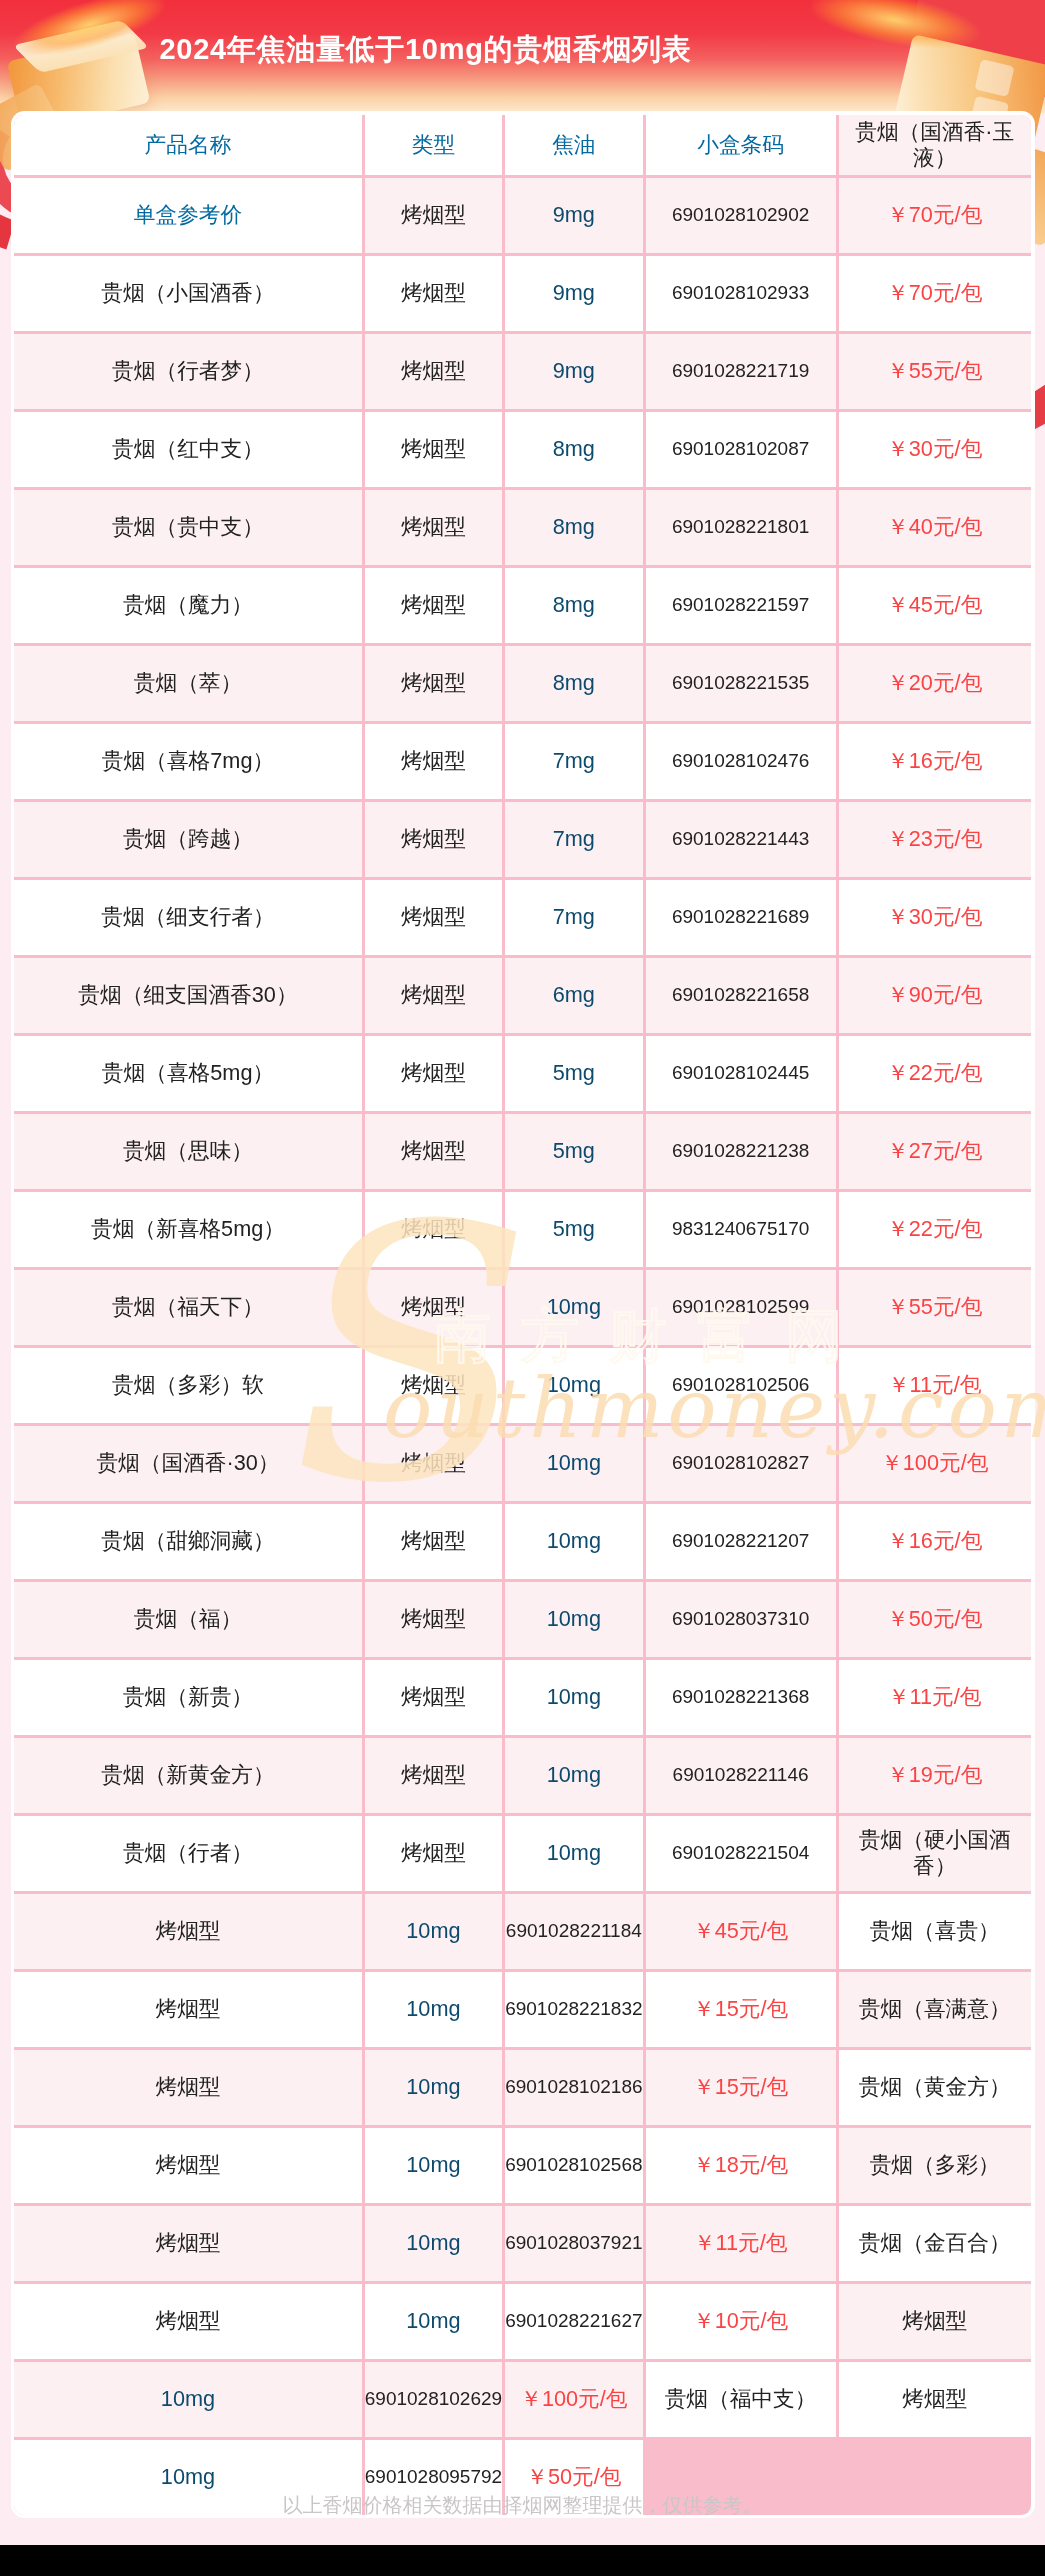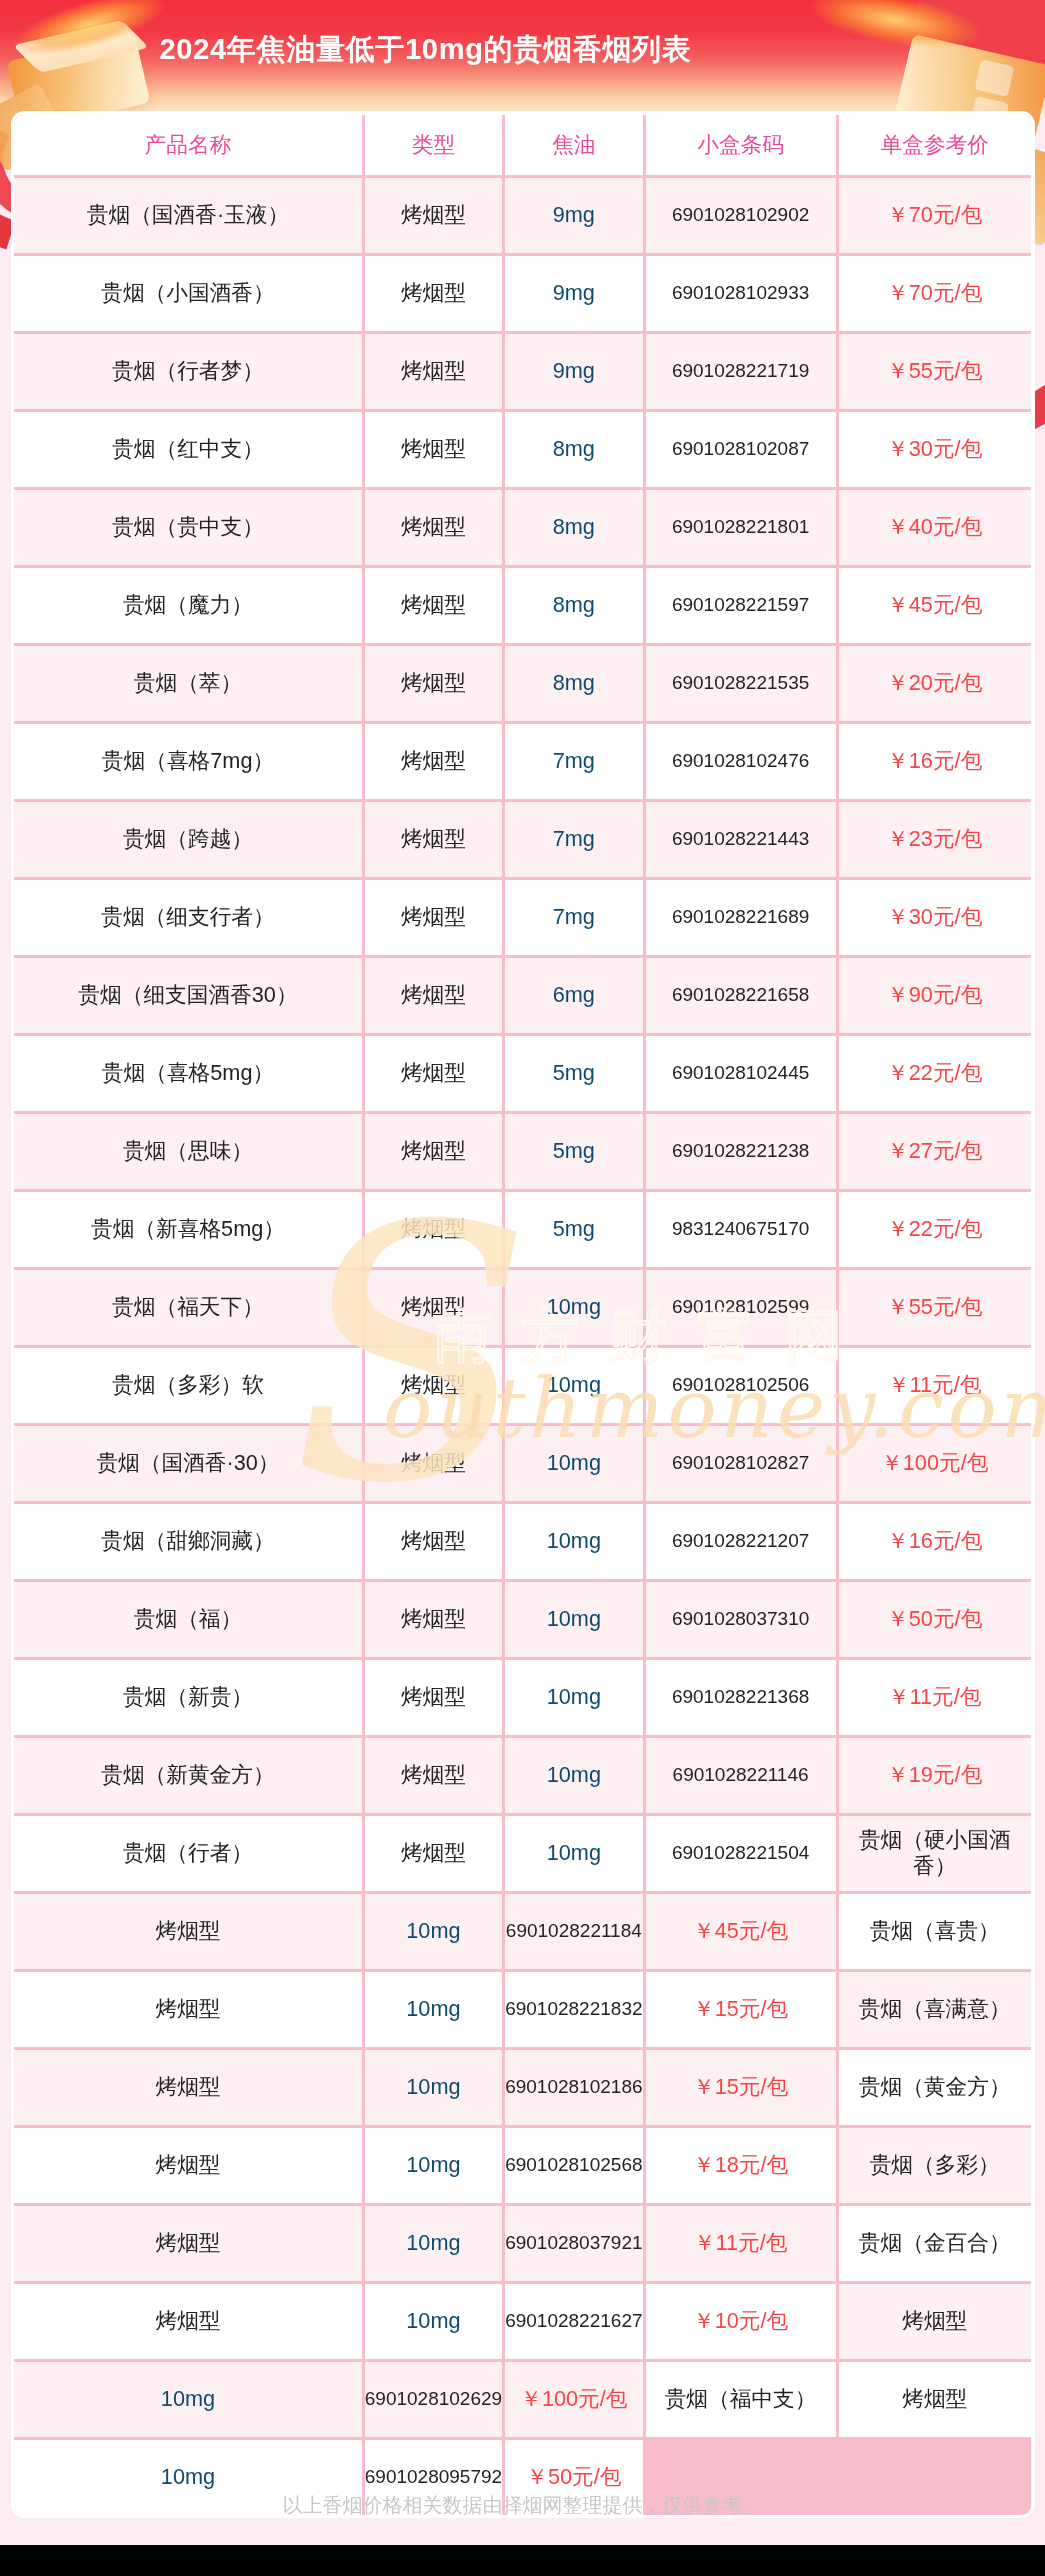--- a/index.html
+++ b/index.html
@@ -55,21 +55,21 @@
     display:grid;
     grid-template-columns:521fr 163fr 117fr 285fr 288fr;
     grid-template-rows:60px;
     grid-auto-rows:75px;
     gap:3px;
   }
   .cell{
     display:flex;align-items:center;justify-content:center;
     font-size:21.7px;color:#222222;background:#ffffff;text-align:center;line-height:1.2;
   }
-  .cell.head{background:#ffffff;color:#ec4899;}
+  .cell.head{background:#ffffff;color:#0369a1;}
   .cell.odd{background:#fdf0f3;}
   .cell.even{background:#ffffff;}
   .cell.c-tar{color:#0c4a6e;}
   .cell.c-price{color:#fb4343;}
   .cell.c-barcode{font-size:19px;letter-spacing:0;}
   
   .watermark{position:absolute;left:299px;top:1292px;width:612px;height:329px;z-index:5;pointer-events:none;}
   .wm-s{position:absolute;left:-7.5px;top:-112px;font-family:"DejaVu Serif",serif;font-style:italic;
     font-size:351px;line-height:351px;color:rgba(253,228,190,0.85);}
   .wm-cn{position:absolute;left:134px;top:6px;font-size:58px;font-weight:normal;letter-spacing:30px;white-space:nowrap;
@@ -104,22 +104,22 @@
 </div>
 
 <div class="page-title">2024年焦油量低于10mg的贵烟香烟列表</div>
 
 <div class="table-wrap">
   <div class="grid" id="grid">
     <div class="cell head">产品名称</div>
     <div class="cell head">类型</div>
     <div class="cell head">焦油</div>
     <div class="cell head">小盒条码</div>
-    <div class="cell head">单盒参考价</div>
-  <div class="cell c-name odd">贵烟（国酒香·玉液）</div>
+    <div class="cell c-name odd">贵烟（国酒香·玉液）</div>
+  <div class="cell head">单盒参考价</div>
       <div class="cell c-type odd">烤烟型</div>
       <div class="cell c-tar odd">9mg</div>
       <div class="cell c-barcode odd">6901028102902</div>
       <div class="cell c-price odd">￥70元/包</div>
       <div class="cell c-name even">贵烟（小国酒香）</div>
       <div class="cell c-type even">烤烟型</div>
       <div class="cell c-tar even">9mg</div>
       <div class="cell c-barcode even">6901028102933</div>
       <div class="cell c-price even">￥70元/包</div>
       <div class="cell c-name odd">贵烟（行者梦）</div>

